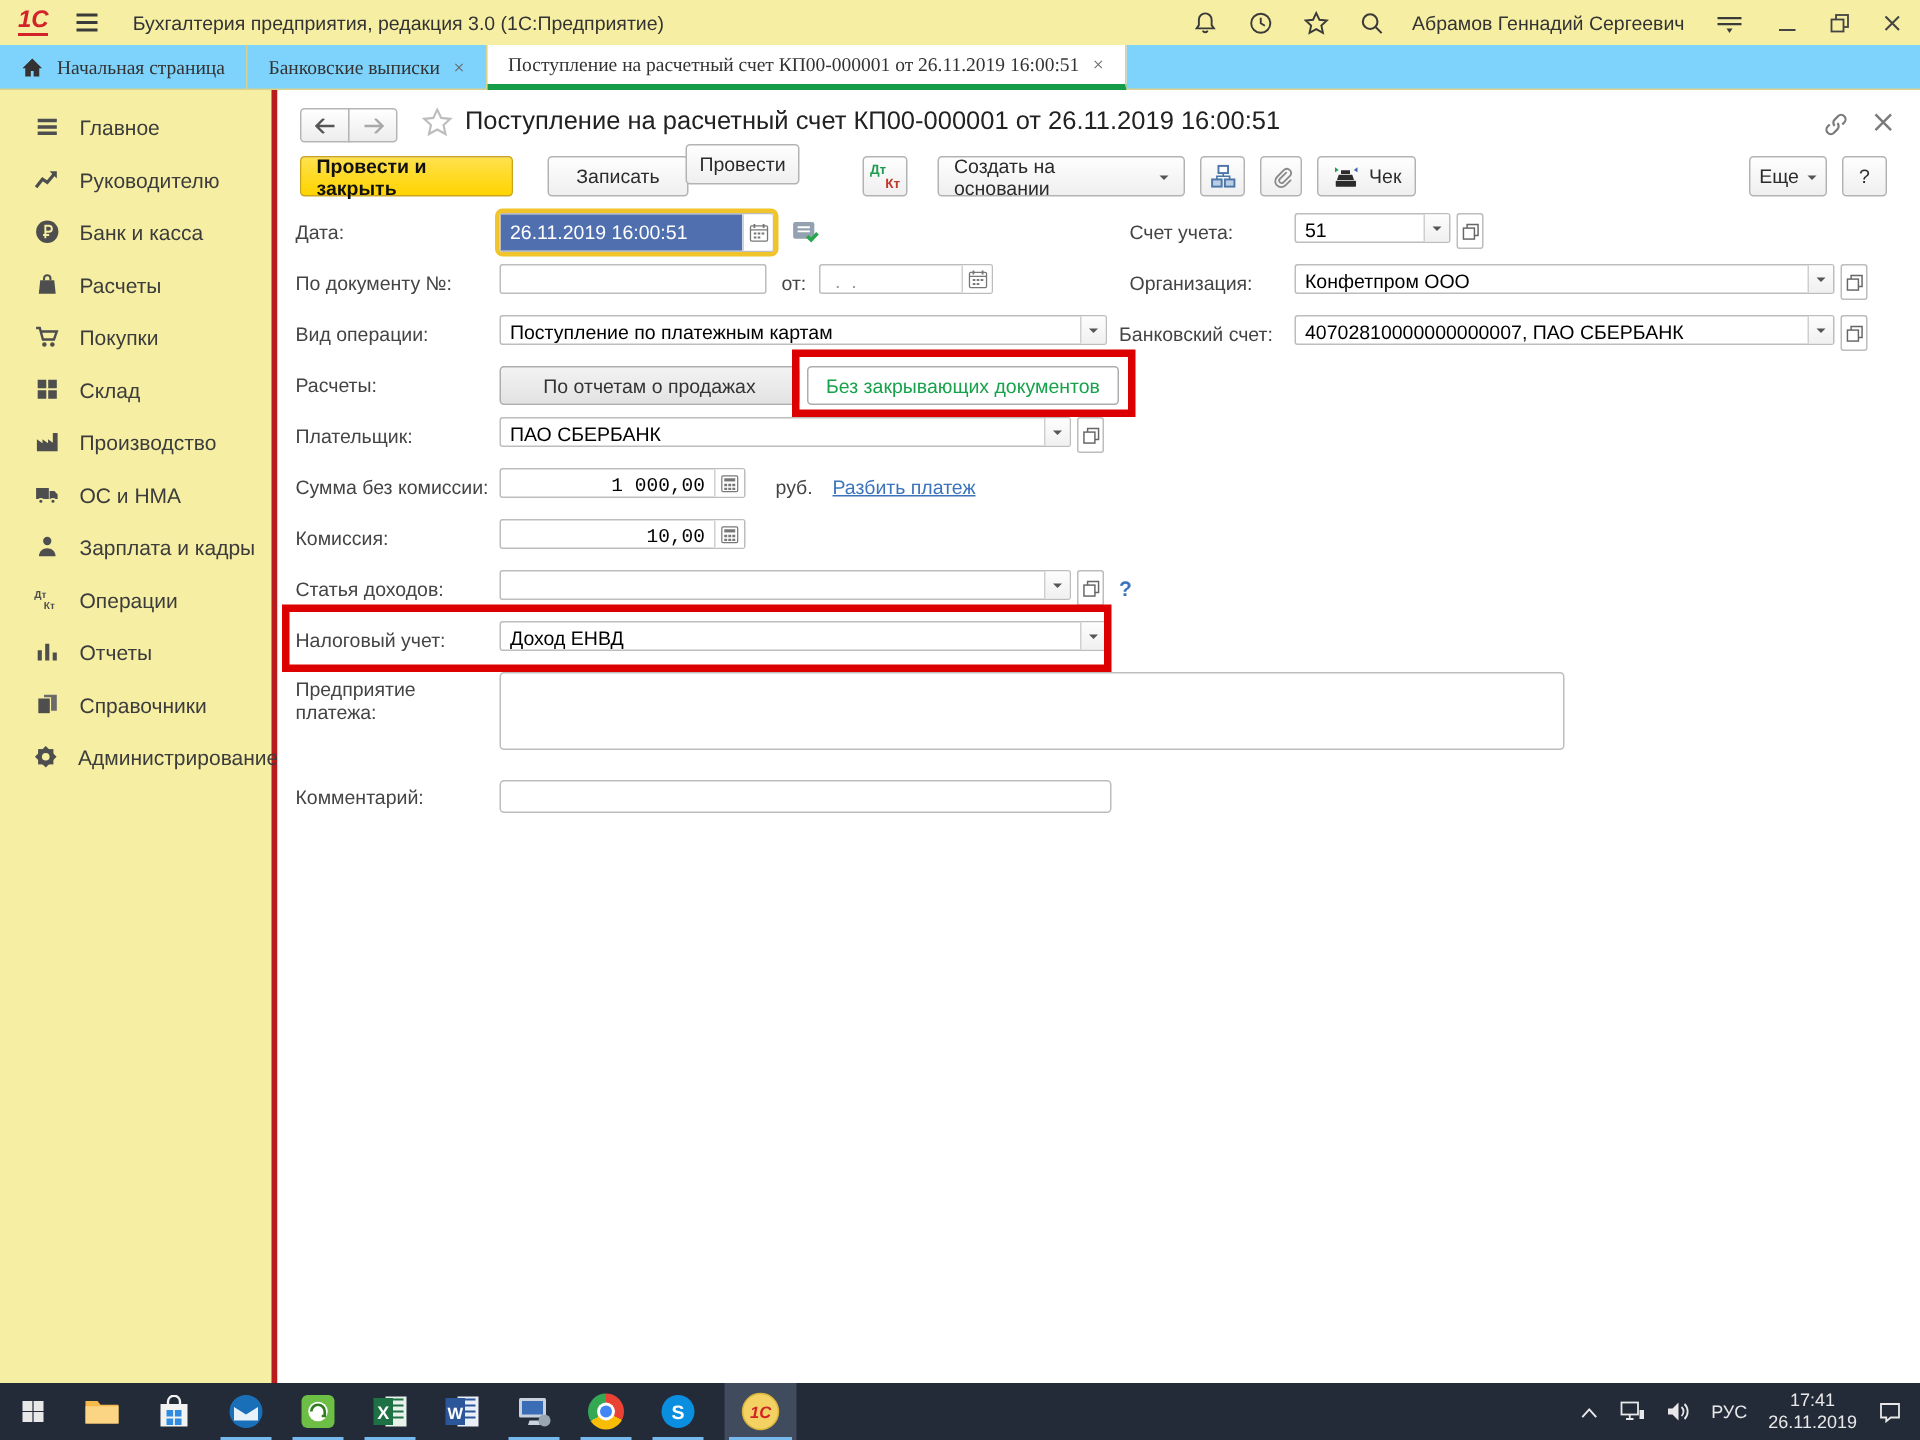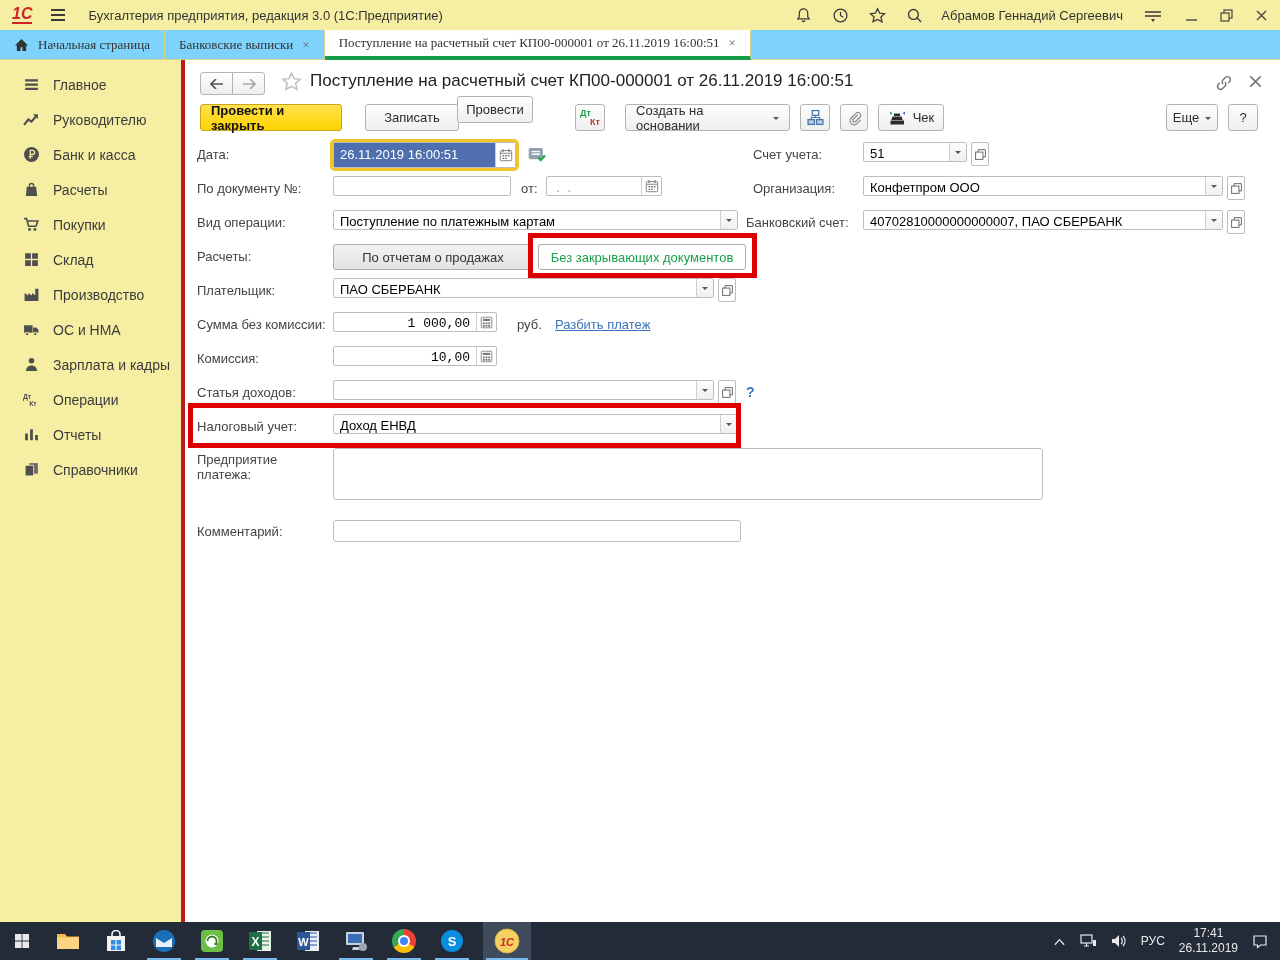--- a/index.html
+++ b/index.html
@@ -268,20 +268,30 @@
     </div>
     <div class="side-item">
       <span class="ic">
           <svg width="17" height="17" viewBox="0 0 16 16">
             <path d="M6 2h8v10H6z" fill="#6a6a6a"></path>
             <path d="M2 4h8v10H2z" fill="#4e4e4e" stroke="#f6efa3" stroke-width="0.8"></path>
           </svg>
         </span>
       <span class="lab">Справочники</span>
     </div>
+    <div class="side-item">
+      <span class="ic">
+          <svg width="17" height="17" viewBox="0 0 16 16">
+            <rect x="3.2" y="3.2" width="9.6" height="9.6" fill="#4e4e4e"></rect>
+            <rect x="3.2" y="3.2" width="9.6" height="9.6" fill="#4e4e4e" transform="rotate(45 8 8)"></rect>
+            <circle cx="8" cy="8" r="2.4" fill="#f6efa3"></circle>
+          </svg>
+        </span>
+      <span class="lab">Администрирование</span>
+    </div>
   </div>
 
   <div class="content">
 
     <div class="navbtn" style="left:15px;top:12px;border-radius:3px 0 0 3px;">
       <svg width="14" height="10" viewBox="0 0 14 10">
           <path d="M6 0L1 5l5 5M1 5h12" stroke="#555" stroke-width="1.6" fill="none"></path>
         </svg>
     </div>
     <div class="navbtn" style="left:47px;top:12px;border-radius:0 3px 3px 0;">

